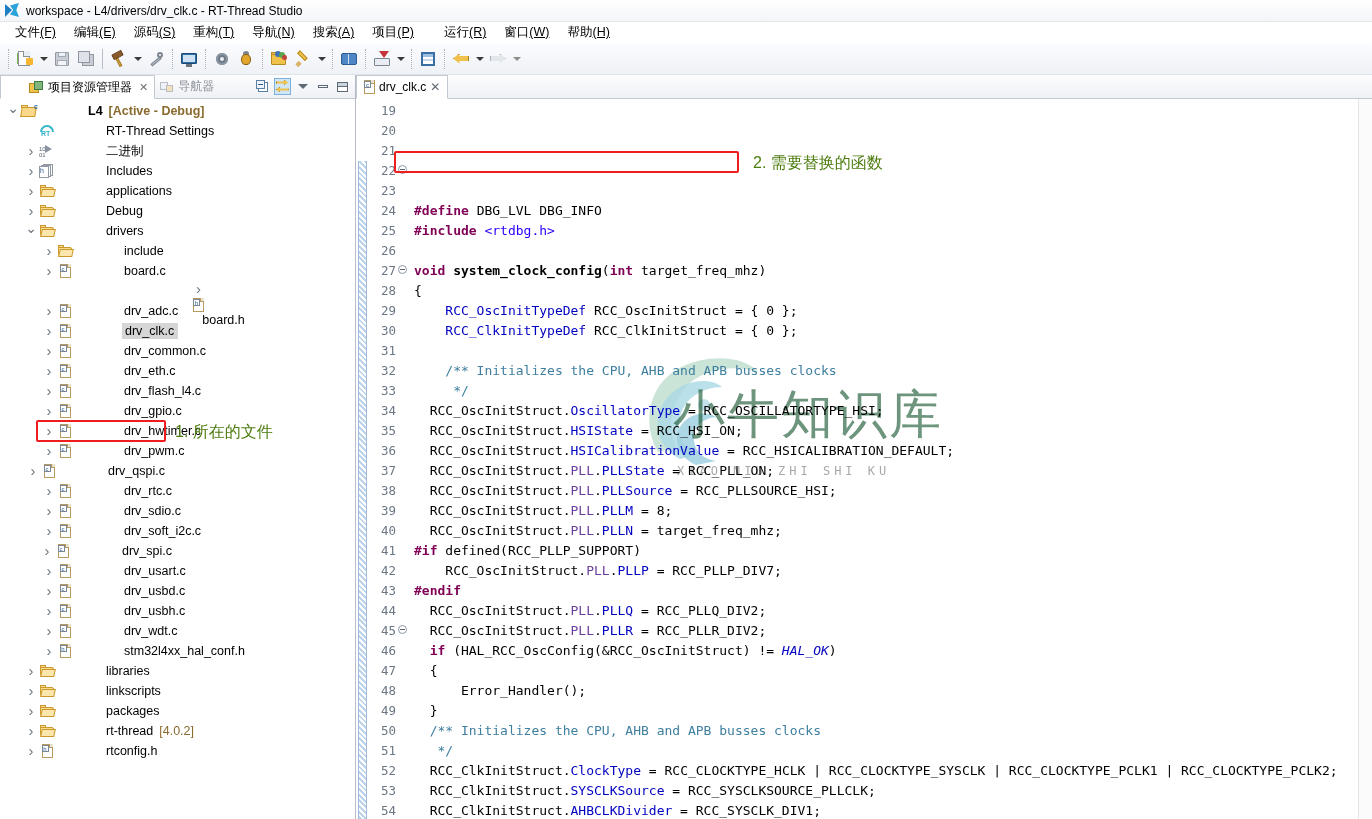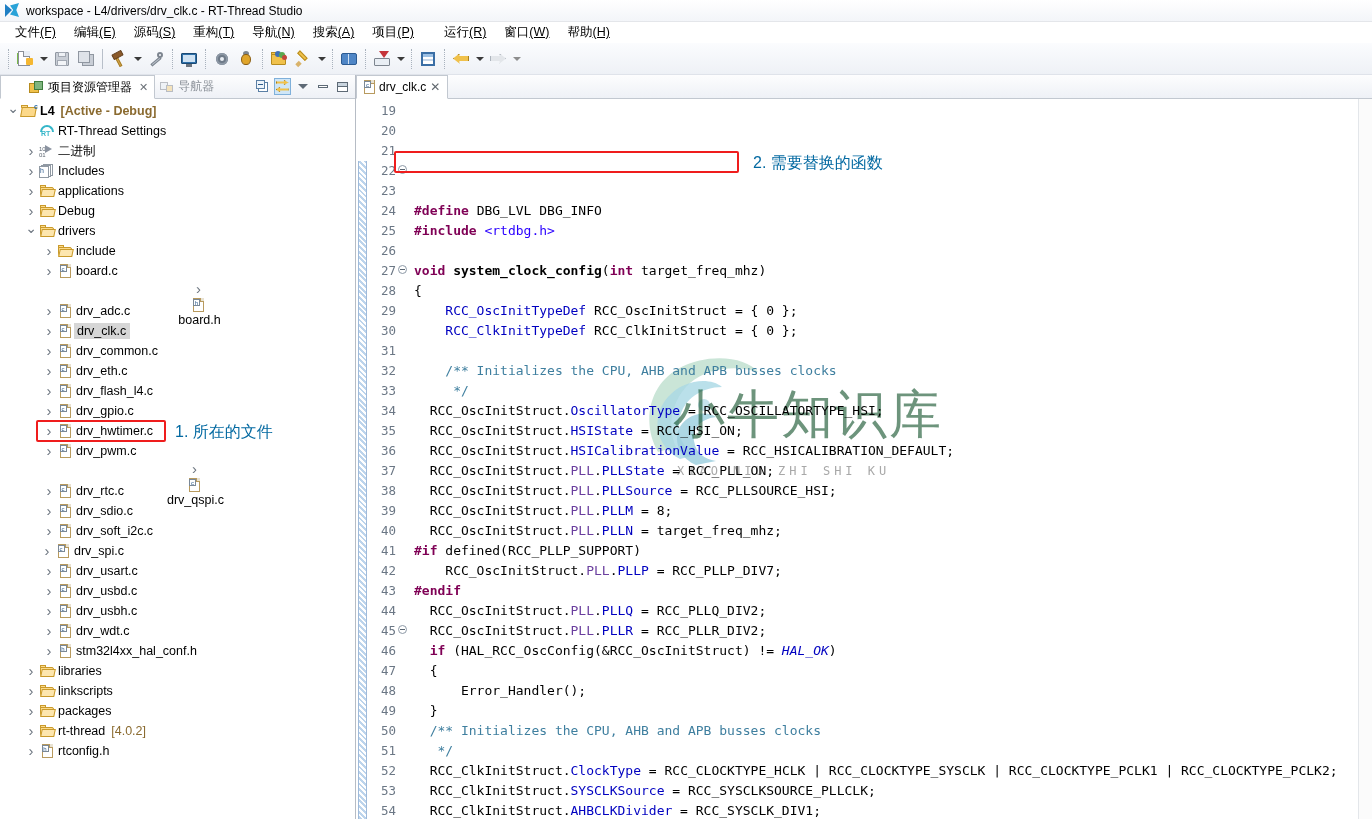--- a/index.html
+++ b/index.html
@@ -363,21 +363,21 @@
     cursor: default;
     position: relative;
   }
   .row .twisty {
     width: 14px; text-align: center; color: #6d7680; font-size: 11px;
     flex: none;
   }
   .row .twisty.open:before { content: '⌄'; position: relative; top: -3px; font-size: 14px; }
   .row .twisty.closed:before { content: '›'; font-size: 15px; position: relative; top: -1px; }
   .row .ticon { width: 18px; flex: none; display:flex; align-items:center; justify-content:center; }
-  .row .tlabel { padding-left: 2px; }
+  .row .tlabel { padding-left: 2px; margin-left: 48px; }
   .row .tsuffix { color: #8a6a2f; padding-left: 6px; }
   .row.sel .tlabel { background: #d6d6d6; padding: 1px 4px 1px 3px; }
 
   
   .icf { width:15px; height:13px; position:relative; }
   .icf .fbody { position:absolute; left:0; top:2px; width:14px; height:10px;
     background:#fcd98a; border:1px solid #c99a2b; border-radius:0 2px 2px 2px;}
   .icf .ftab { position:absolute; left:0; top:0px; width:6px; height:3px;
     background:#fcd98a; border:1px solid #c99a2b; border-bottom:none;}
   .icf .fopen { position:absolute; left:1px; top:4px; width:14px; height:8px;
@@ -417,21 +417,21 @@
 
   
   .annot-box {
     position: absolute;
     border: 2px solid #ef1d1d;
     border-radius: 2px;
     pointer-events: none;
   }
   .annot-text {
     position: absolute;
-    color: #0369a1;
+    color: #4d7c0f;
     font-size: 16px;
     white-space: nowrap;
     font-family: "Liberation Sans", sans-serif;
   }
 
   
   #editor-area {
     flex: 1;
     display: flex; flex-direction: column;
     background: #fff;
@@ -926,21 +926,21 @@
           <span class="twisty closed"></span>
           <span class="ticon">
             <span class="icfile">
               <span class="pg"></span>
               <span class="corner"></span>
               <span class="cn">c</span>
             </span>
           </span>
           <span class="tlabel" style="">drv_pwm.c</span>
         </div>
-        <div class="row" style="padding-left: 34px; flex-direction: column;">
+        <div class="row" style="padding-left: 26px;">
           <span class="twisty closed"></span>
           <span class="ticon">
             <span class="icfile">
               <span class="pg"></span>
               <span class="corner"></span>
               <span class="cn">c</span>
             </span>
           </span>
           <span class="tlabel" style="">drv_qspi.c</span>
         </div>

